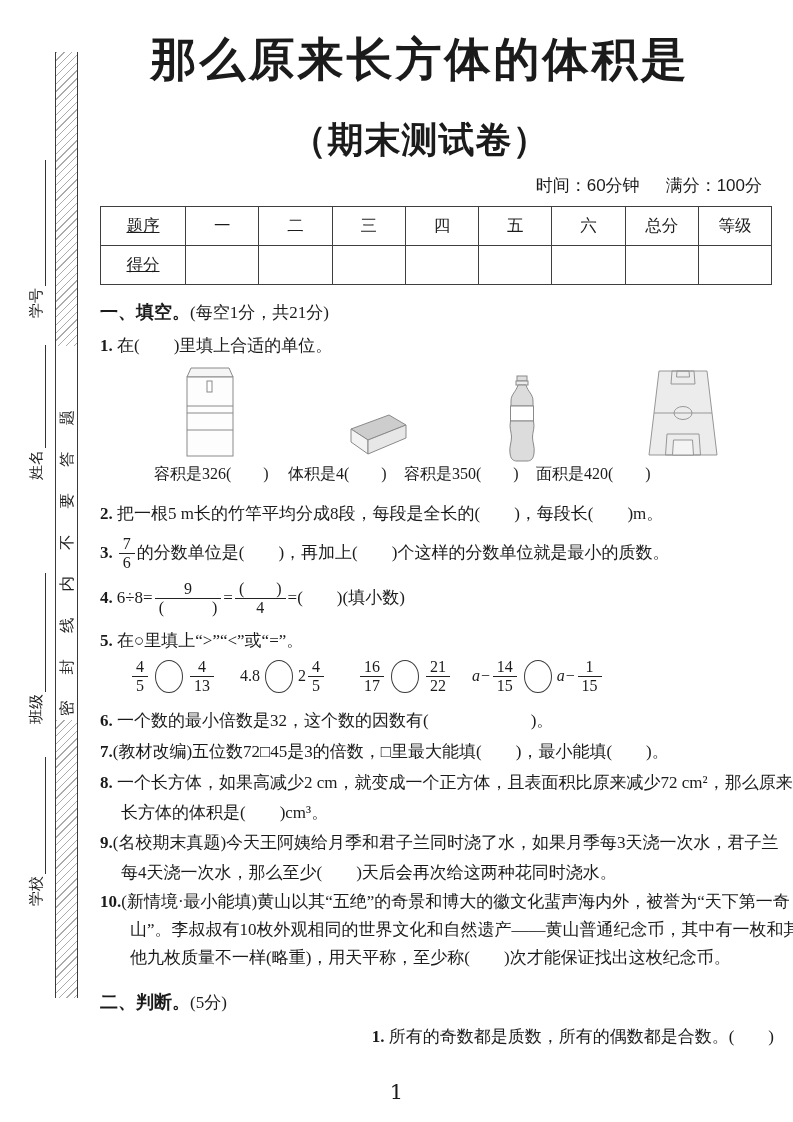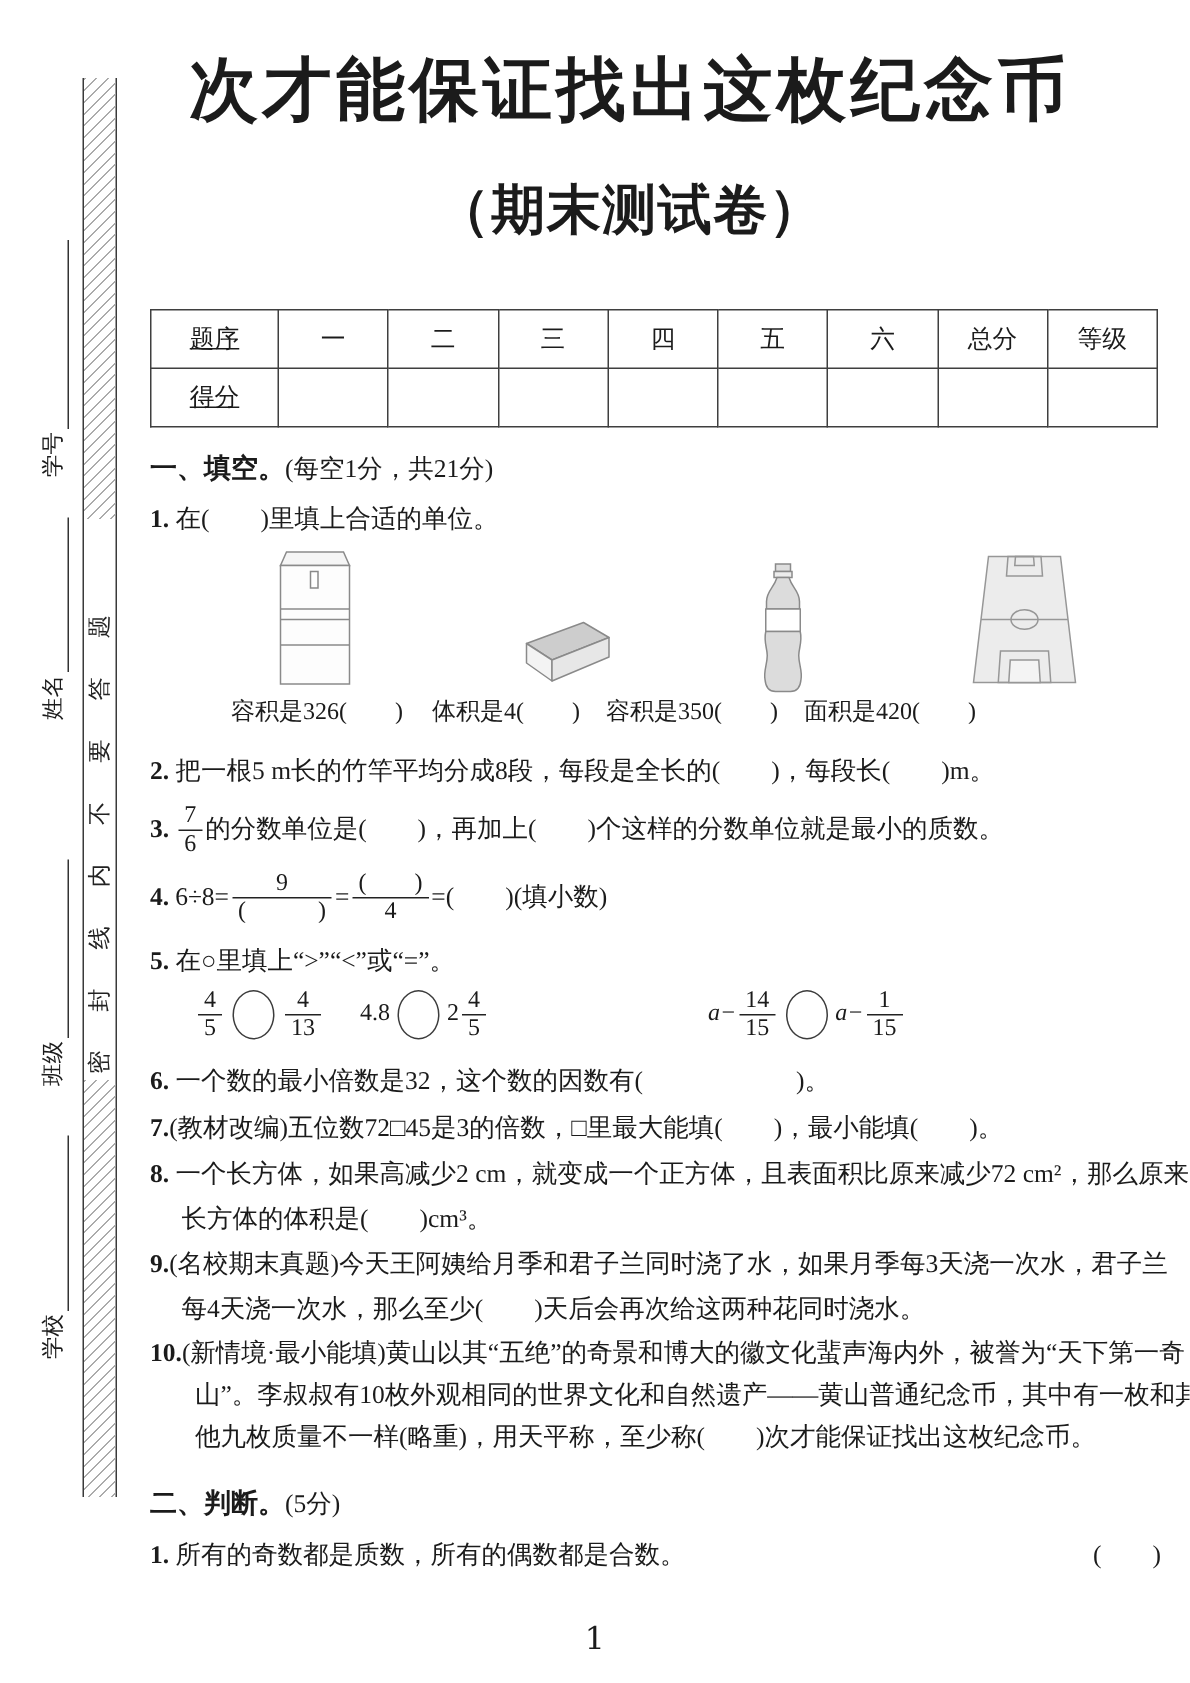--- a/index.html
+++ b/index.html
@@ -76,21 +76,21 @@
   .fr{display:inline-block; vertical-align:middle; text-align:center; line-height:1.12; margin:0 2px; font-size:16px;}
   .fr .n{display:block; padding:0 4px; border-bottom:1.2px solid #222;}
   .fr .d{display:block; padding:0 4px;}
   .cmp-row{position:absolute; top:648px; left:100px; width:674px; height:56px;}
   .cg{position:absolute; top:0; height:56px; display:flex; align-items:center;}
   .circle{
     display:inline-block; width:26px; height:31px; border:1.3px solid #3c3c3c;
     border-radius:50%; margin:0 5px; flex:0 0 auto;
   }
   .var{font-style:italic;}
-  .judge-line{display:flex; justify-content:space-between; padding-right:4px;}
+  .judge-line{display:flex; justify-content:flex-end; padding-right:4px;}
   .fig{position:absolute;}
   .caption-row{position:absolute; top:464px; left:116px; width:674px; height:30px; font-size:16px;}
   .caption-row span{position:absolute; top:0; white-space:nowrap;}
   .page-num{
     position:absolute; top:1080px; left:0; width:793px; text-align:center;
     font-size:21px; font-family:"DejaVu Serif","Liberation Serif",serif;
   }
 </style>
 </head>
 <body>
@@ -113,22 +113,25 @@
   </div>
   <div class="side-label" id="lab-banji">
     <span class="lab">班级</span>
       <span class="bl"></span>
   </div>
   <div class="side-label" id="lab-xuexiao">
     <span class="lab">学校</span>
       <span class="bl"></span>
   </div>
 
-  <div class="title">次才能保证找出这枚纪念币</div>
+  <div class="title">那么原来长方体的体积是</div>
   <div class="subtitle">（期末测试卷）</div>
+  <div class="info-line">
+    <span>时间：60分钟</span><span class="gap">满分：100分</span>
+  </div>
 
   <table class="score">
     <tbody>
         <tr>
       <td class="c0">题序</td>
       <td>一</td>
       <td>二</td>
       <td>三</td>
       <td>四</td>
       <td>五</td>
@@ -244,20 +247,31 @@
     </span>
     <span class="cg" style="left:140px">
       <span>4.8</span>
       <span class="circle"></span>
       <span>2</span>
         <span class="fr">
           <span class="n">4</span>
           <span class="d">5</span>
         </span>
     </span>
+    <span class="cg" style="left:258px">
+      <span class="fr">
+          <span class="n">16</span>
+          <span class="d">17</span>
+        </span>
+      <span class="circle"></span>
+      <span class="fr">
+          <span class="n">21</span>
+          <span class="d">22</span>
+        </span>
+    </span>
     <span class="cg" style="left:372px">
       <span class="var">a−</span>
         <span class="fr">
           <span class="n">14</span>
           <span class="d">15</span>
         </span>
       <span class="circle"></span>
       <span class="var">a−</span>
         <span class="fr">
           <span class="n">1</span>

